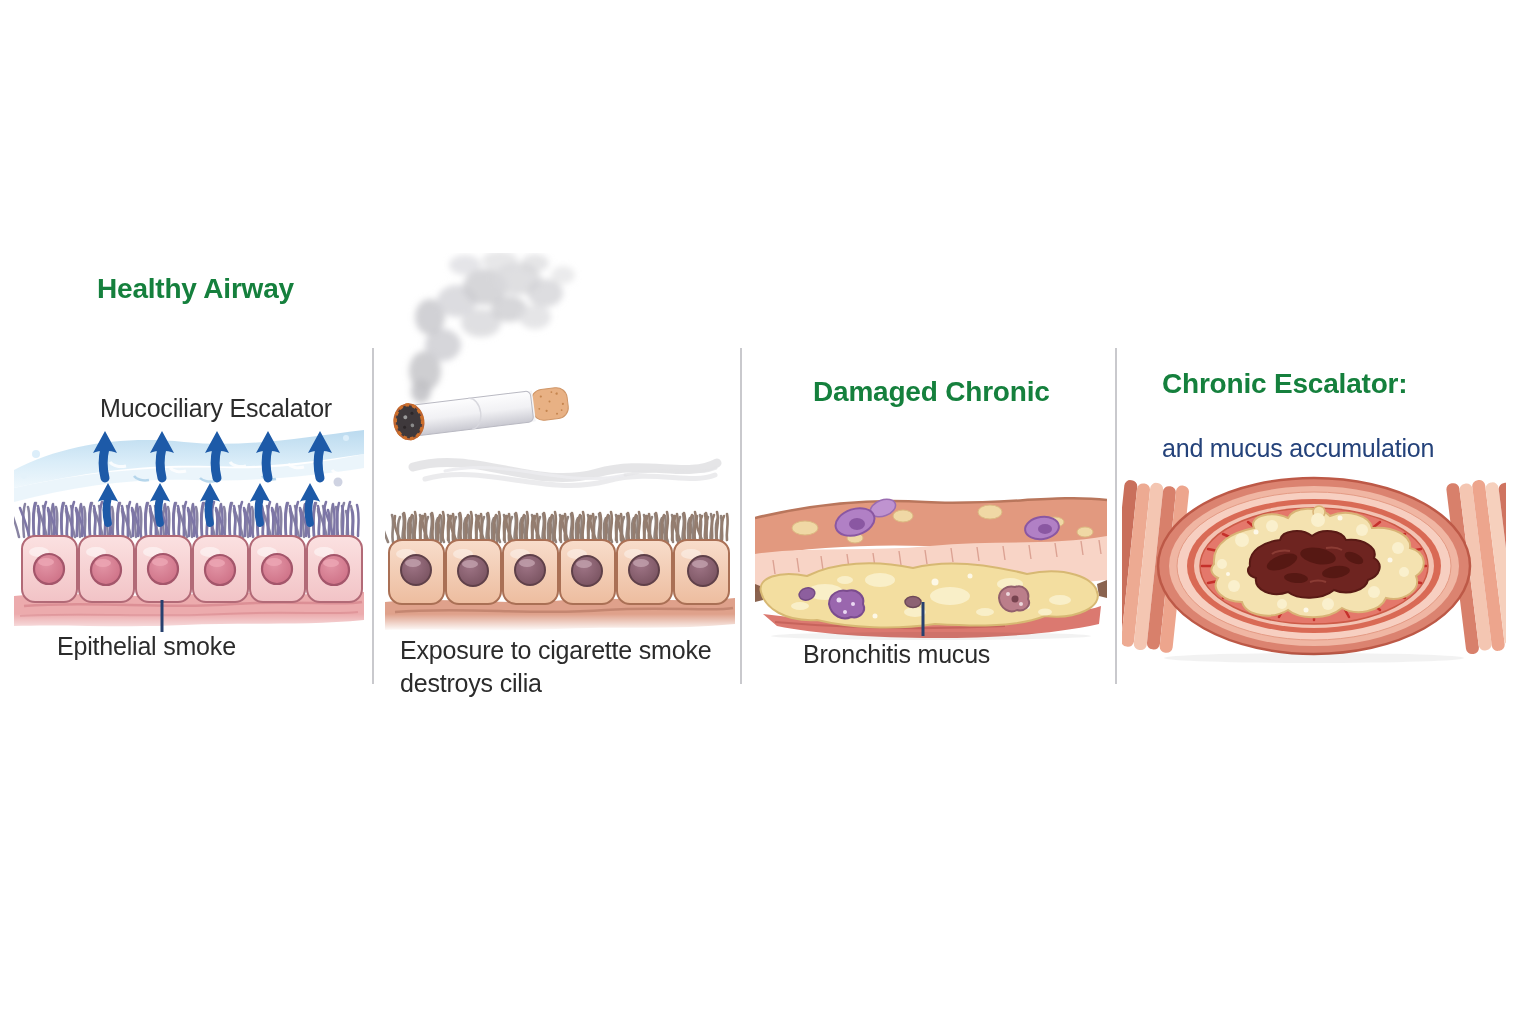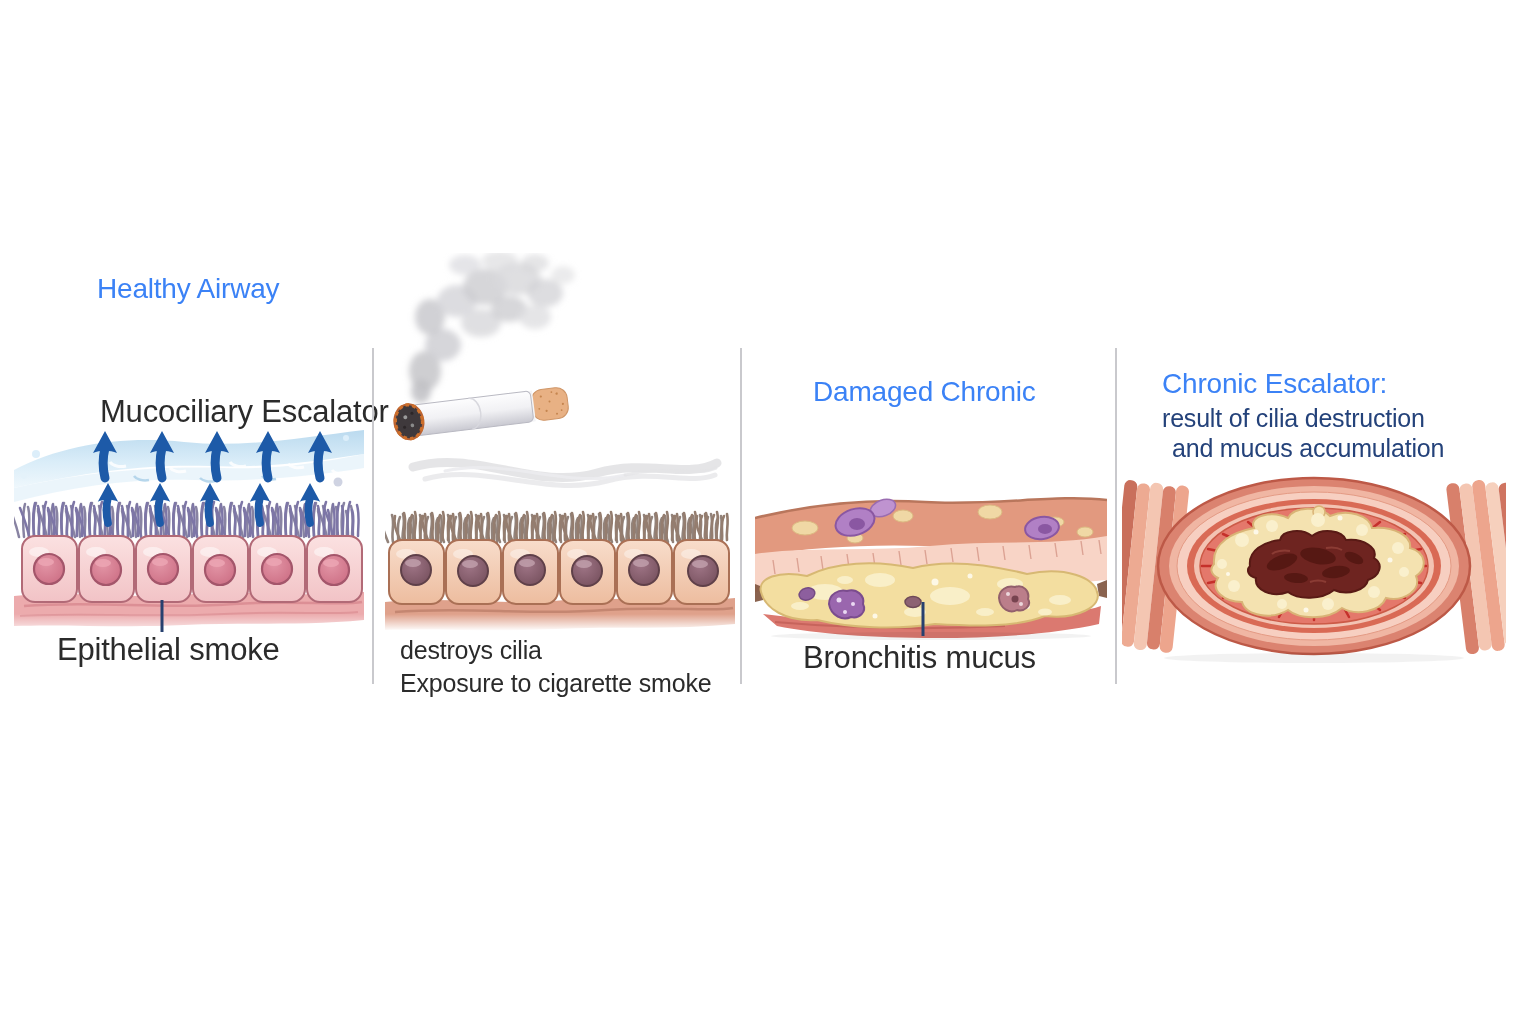--- a/index.html
+++ b/index.html
@@ -2,22 +2,22 @@
 <html><head>
 <meta charset="utf-8">
 <style>
   html,body{margin:0;padding:0;background:#ffffff;}
   .canvas{
     position:relative;width:1536px;height:1024px;background:#ffffff;
     font-family:"Liberation Sans",sans-serif;overflow:hidden;
   }
   .panel{position:absolute;top:0;height:1024px;}
   .divider{position:absolute;top:348px;height:336px;width:2px;background:#c9c9cd;}
-  .h-title{position:absolute;color:#3b82f6;font-weight:400;font-size:28px;white-space:nowrap;letter-spacing:-0.2px;}
-  .label{position:absolute;color:#2b2b2b;font-size:31px;white-space:nowrap;letter-spacing:-0.2px;}
+  .h-title{position:absolute;color:#15803d;font-weight:700;font-size:28px;white-space:nowrap;letter-spacing:-0.2px;}
+  .label{position:absolute;color:#2b2b2b;font-size:25px;white-space:nowrap;letter-spacing:-0.2px;}
   .caption{position:absolute;color:#2b2b2b;font-size:25px;line-height:33px;letter-spacing:-0.2px;}
   .caption span{display:block;}
   .sub{position:absolute;color:#24427a;font-size:25px;white-space:nowrap;letter-spacing:-0.2px;}
   svg{position:absolute;display:block;}
 </style>
 </head>
 <body>
 
 <div class="canvas">
 
@@ -313,22 +313,22 @@
           <ellipse cx="142" cy="23" rx="8" ry="4"></ellipse>
             <ellipse cx="199" cy="24" rx="8" ry="4"></ellipse>
           <ellipse cx="256" cy="23" rx="8" ry="4"></ellipse>
             <ellipse cx="315" cy="24" rx="8" ry="4"></ellipse>
         </g>
         <rect x="0" y="74" width="350" height="17" fill="url(#fadeW)"></rect>
       </g>
     </svg>
 
     <div class="caption" style="left:27px;top:634px;">
+      <span>Exposure to cigarette smoke</span>
       <span>destroys cilia</span>
-      <span>Exposure to cigarette smoke</span>
     </div>
   </div>
 
   <div class="panel" style="left:741px;width:374px;">
     <div class="h-title" style="left:72px;top:376px;">Damaged Chronic</div>
 
     <svg style="left:14px;top:488px;" width="352" height="152" viewBox="0 0 352 152">
 
       <g>
         <path d="M0,30 C50,18 110,10 170,14 C240,18 300,6 352,12 L352,50 C300,56 240,60 170,58 C110,56 50,60 0,68 Z" fill="#e2997f"></path>
@@ -423,22 +423,21 @@
 
       <ellipse cx="176" cy="148" rx="160" ry="4" fill="#000000" opacity="0.05"></ellipse>
       <line x1="168" y1="114" x2="168" y2="148" stroke="#27406f" stroke-width="3"></line>
     </svg>
 
     <div class="label" style="left:62px;top:640px;">Bronchitis mucus</div>
   </div>
 
   <div class="panel" style="left:1116px;width:420px;">
     <div class="h-title" style="left:46px;top:368px;">Chronic Escalator:</div>
-    <div class="sub" style="left:46px;top:404px;">result of cilia destruction</div>
-    <div class="sub" style="left:56px;top:434px;">and mucus accumulation</div>
+    <div class="sub" style="left:46px;top:434px;">and mucus accumulation</div>
 
     <svg style="left:6px;top:470px;" width="384" height="196" viewBox="0 0 384 196">
 
       <g transform="translate(22,96) rotate(6)">
         <rect x="-28" y="-84" width="13" height="168" rx="6" fill="#c96f5b"></rect>
         <rect x="-15" y="-82" width="13" height="164" rx="6" fill="#edaa92"></rect>
         <rect x="-2" y="-84" width="13" height="168" rx="6" fill="#f4c6b2"></rect>
         <rect x="11" y="-82" width="13" height="164" rx="6" fill="#d8806b"></rect>
         <rect x="24" y="-84" width="13" height="168" rx="6" fill="#eda58d"></rect>
       </g>

